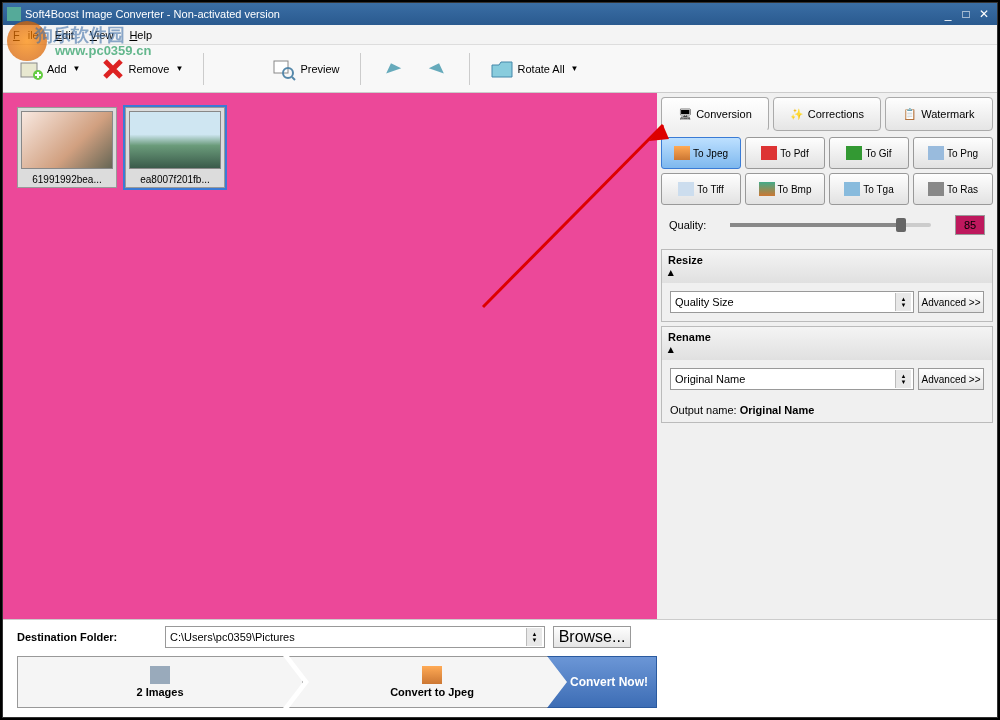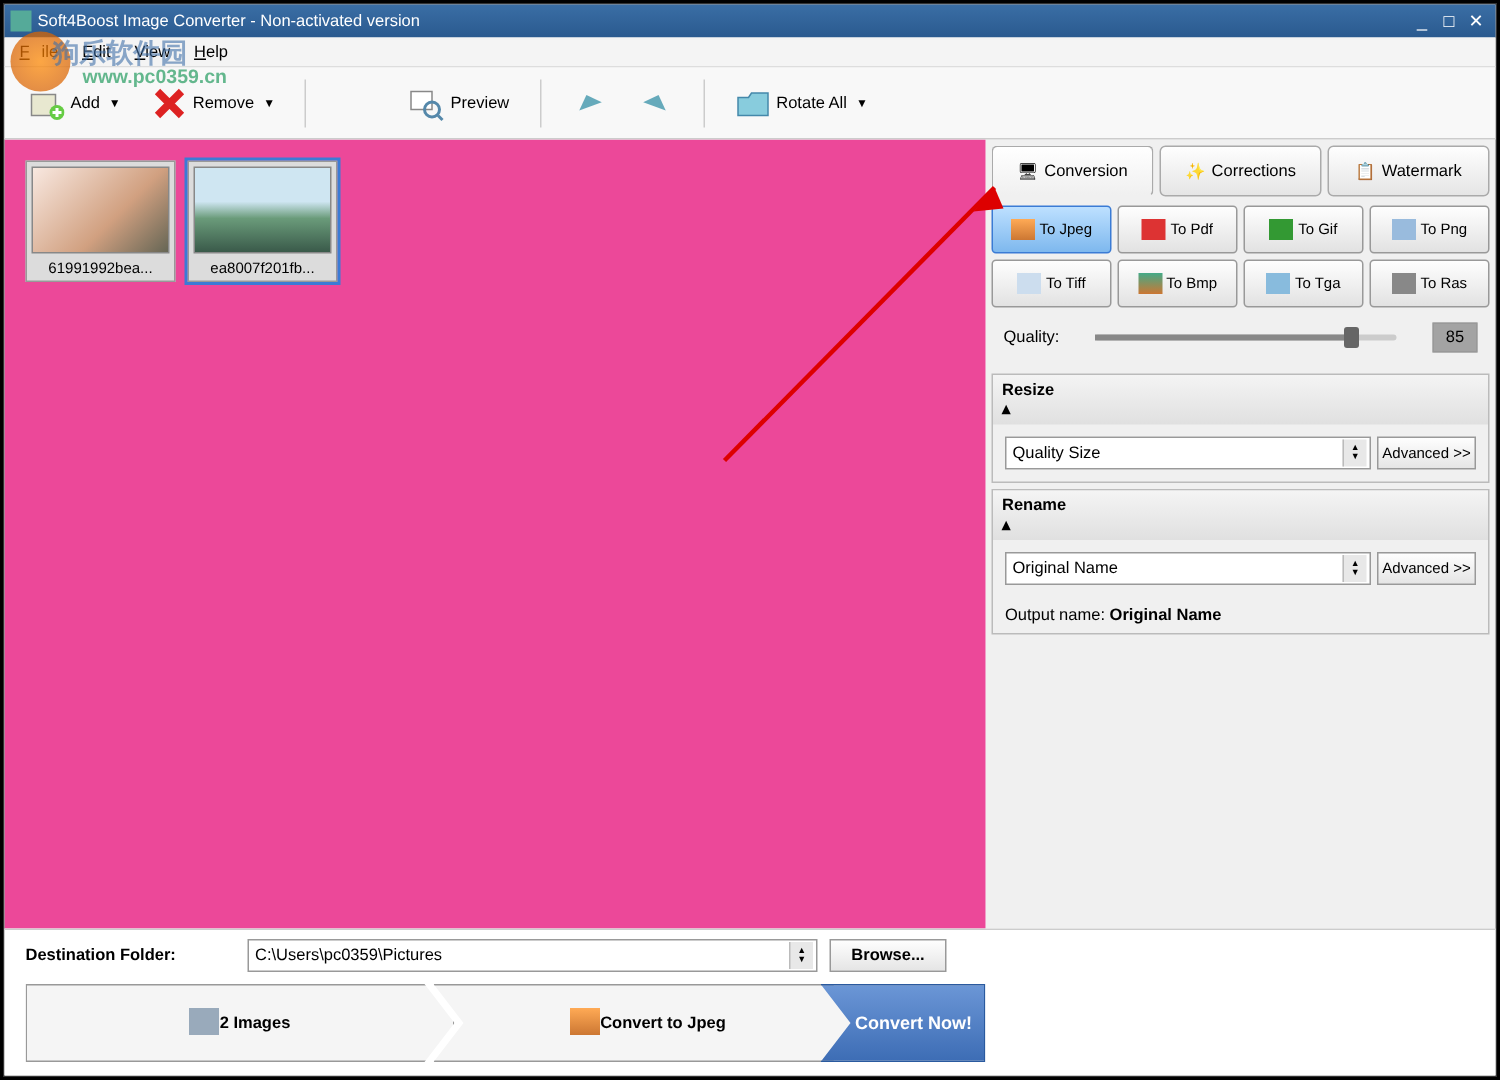--- a/index.html
+++ b/index.html
@@ -30,35 +30,35 @@
 .tab { flex: 1; height: 34px; display: flex; align-items: center; justify-content: center; gap: 4px; background: linear-gradient(#fefefe,#e5e5e5); border: 1px solid #aaa; border-radius: 4px; font-size: 11px; cursor: pointer; }
 .tab.active { background: linear-gradient(#fff,#f0f0f0); border-bottom-color: #f0f0f0; }
 .format-grid { display: grid; grid-template-columns: repeat(4,1fr); gap: 4px; margin-top: 6px; }
 .fmt { height: 32px; display: flex; align-items: center; justify-content: center; gap: 3px; background: linear-gradient(#fefefe,#e2e2e2); border: 1px solid #999; border-radius: 3px; font-size: 10px; cursor: pointer; }
 .fmt.active { background: linear-gradient(#bde0ff,#7eb8ee); border-color: #3a7bd5; }
 .fmt .fic { width: 16px; height: 14px; }
 .quality-row { display: flex; align-items: center; gap: 24px; padding: 10px 8px; font-size: 11px; }
 .slider { flex: 1; height: 4px; background: #ccc; position: relative; border-radius: 2px; }
 .slider .fill { position: absolute; left: 0; top: 0; bottom: 0; background: #888; }
 .slider .handle { position: absolute; top: -5px; width: 10px; height: 14px; background: #666; border-radius: 2px; transform: translateX(-50%); }
-.qval { width: 30px; height: 20px; border: 1px solid #999; text-align: center; font-size: 11px; background: #a3a3a3; display: flex; align-items: center; justify-content: center; }
+.qval { width: 30px; height: 20px; border: 1px solid #999; text-align: center; font-size: 11px; background: #be185d; display: flex; align-items: center; justify-content: center; }
 .section { border: 1px solid #bbb; margin-top: 4px; background: #f0f0f0; }
 .section .hdr { background: linear-gradient(#f4f4f4,#e0e0e0); padding: 4px 6px; font-size: 11px; font-weight: bold; display: flex; justify-content: space-between; cursor: pointer; flex-direction: column; }
 .section .body { padding: 8px; display: flex; gap: 4px; align-items: center; }
 .select { flex: 1; height: 22px; border: 1px solid #999; background: #fff; display: flex; align-items: center; padding: 0 4px; font-size: 11px; position: relative; }
 .select .arr { position: absolute; right: 2px; top: 1px; bottom: 1px; width: 16px; background: #e8e8e8; border-left: 1px solid #bbb; display: flex; flex-direction: column; align-items: center; justify-content: center; font-size: 6px; line-height: 6px; }
 .advbtn { width: 66px; height: 22px; border: 1px solid #999; background: linear-gradient(#fefefe,#e5e5e5); font-size: 10px; display: flex; align-items: center; justify-content: center; cursor: pointer; }
 .outname { font-size: 11px; padding: 6px 8px; }
 .bottom { height: 98px; background: #fff; border-top: 1px solid #ccc; padding: 6px 14px 10px; }
 .destrow { display: flex; align-items: center; gap: 8px; font-size: 11px; }
 .destrow .lbl { font-weight: bold; width: 140px; }
 .destrow .path { flex: 1; max-width: 380px; }
-.browsebtn { width: 78px; height: 22px; border: 1px solid #999; background: linear-gradient(#fefefe,#e5e5e5); font-size: 11px; display: flex; align-items: center; justify-content: center; cursor: pointer; font-weight: bold; }
+.browsebtn { width: 78px; height: 22px; border: 1px solid #999; background: linear-gradient(#fefefe,#e5e5e5); font-size: 16px; display: flex; align-items: center; justify-content: center; cursor: pointer; }
 .steps { display: flex; margin-top: 8px; height: 52px; max-width: 640px; }
-.step { position: relative; flex: 1; border: 1px solid #999; background: #f5f5f5; display: flex; flex-direction: row; align-items: center; justify-content: center; font-size: 11px; font-weight: bold; clip-path: polygon(0 0, calc(100% - 20px) 0, 100% 50%, calc(100% - 20px) 100%, 0 100%, 20px 50%); margin-right: -14px; }
+.step { position: relative; flex: 1; border: 1px solid #999; background: #f5f5f5; display: flex; flex-direction: column; align-items: center; justify-content: center; font-size: 11px; font-weight: bold; clip-path: polygon(0 0, calc(100% - 20px) 0, 100% 50%, calc(100% - 20px) 100%, 0 100%, 20px 50%); margin-right: -14px; }
 .step:first-child { clip-path: polygon(0 0, calc(100% - 20px) 0, 100% 50%, calc(100% - 20px) 100%, 0 100%); }
 .step .sic { width: 20px; height: 18px; margin-bottom: 2px; }
 .convertbtn { width: 110px; background: linear-gradient(#6b96d6,#3d6db5); color: #fff; border: 1px solid #2a5a9f; display: flex; align-items: center; justify-content: center; font-size: 12px; font-weight: bold; cursor: pointer; clip-path: polygon(0 0, 100% 0, 100% 100%, 0 100%, 20px 50%); margin-left: -14px; padding-left: 14px; }
 .watermark { position: absolute; left: 4px; top: 16px; font-size: 18px; font-weight: bold; color: rgba(0,140,70,0.6); pointer-events: none; }
 .watermark .logo { position: absolute; left: 0; top: 2px; width: 40px; height: 40px; background: radial-gradient(#f80,#c50); border-radius: 50%; opacity: 0.72; }
 .watermark .txt { position: absolute; left: 28px; top: 4px; color: rgba(64,112,168,0.6); white-space: nowrap; }
 .watermark .url { position: absolute; left: 48px; top: 24px; font-size: 13px; }
 .arrow-annot { position: absolute; pointer-events: none; }
 </style>
 </head>

